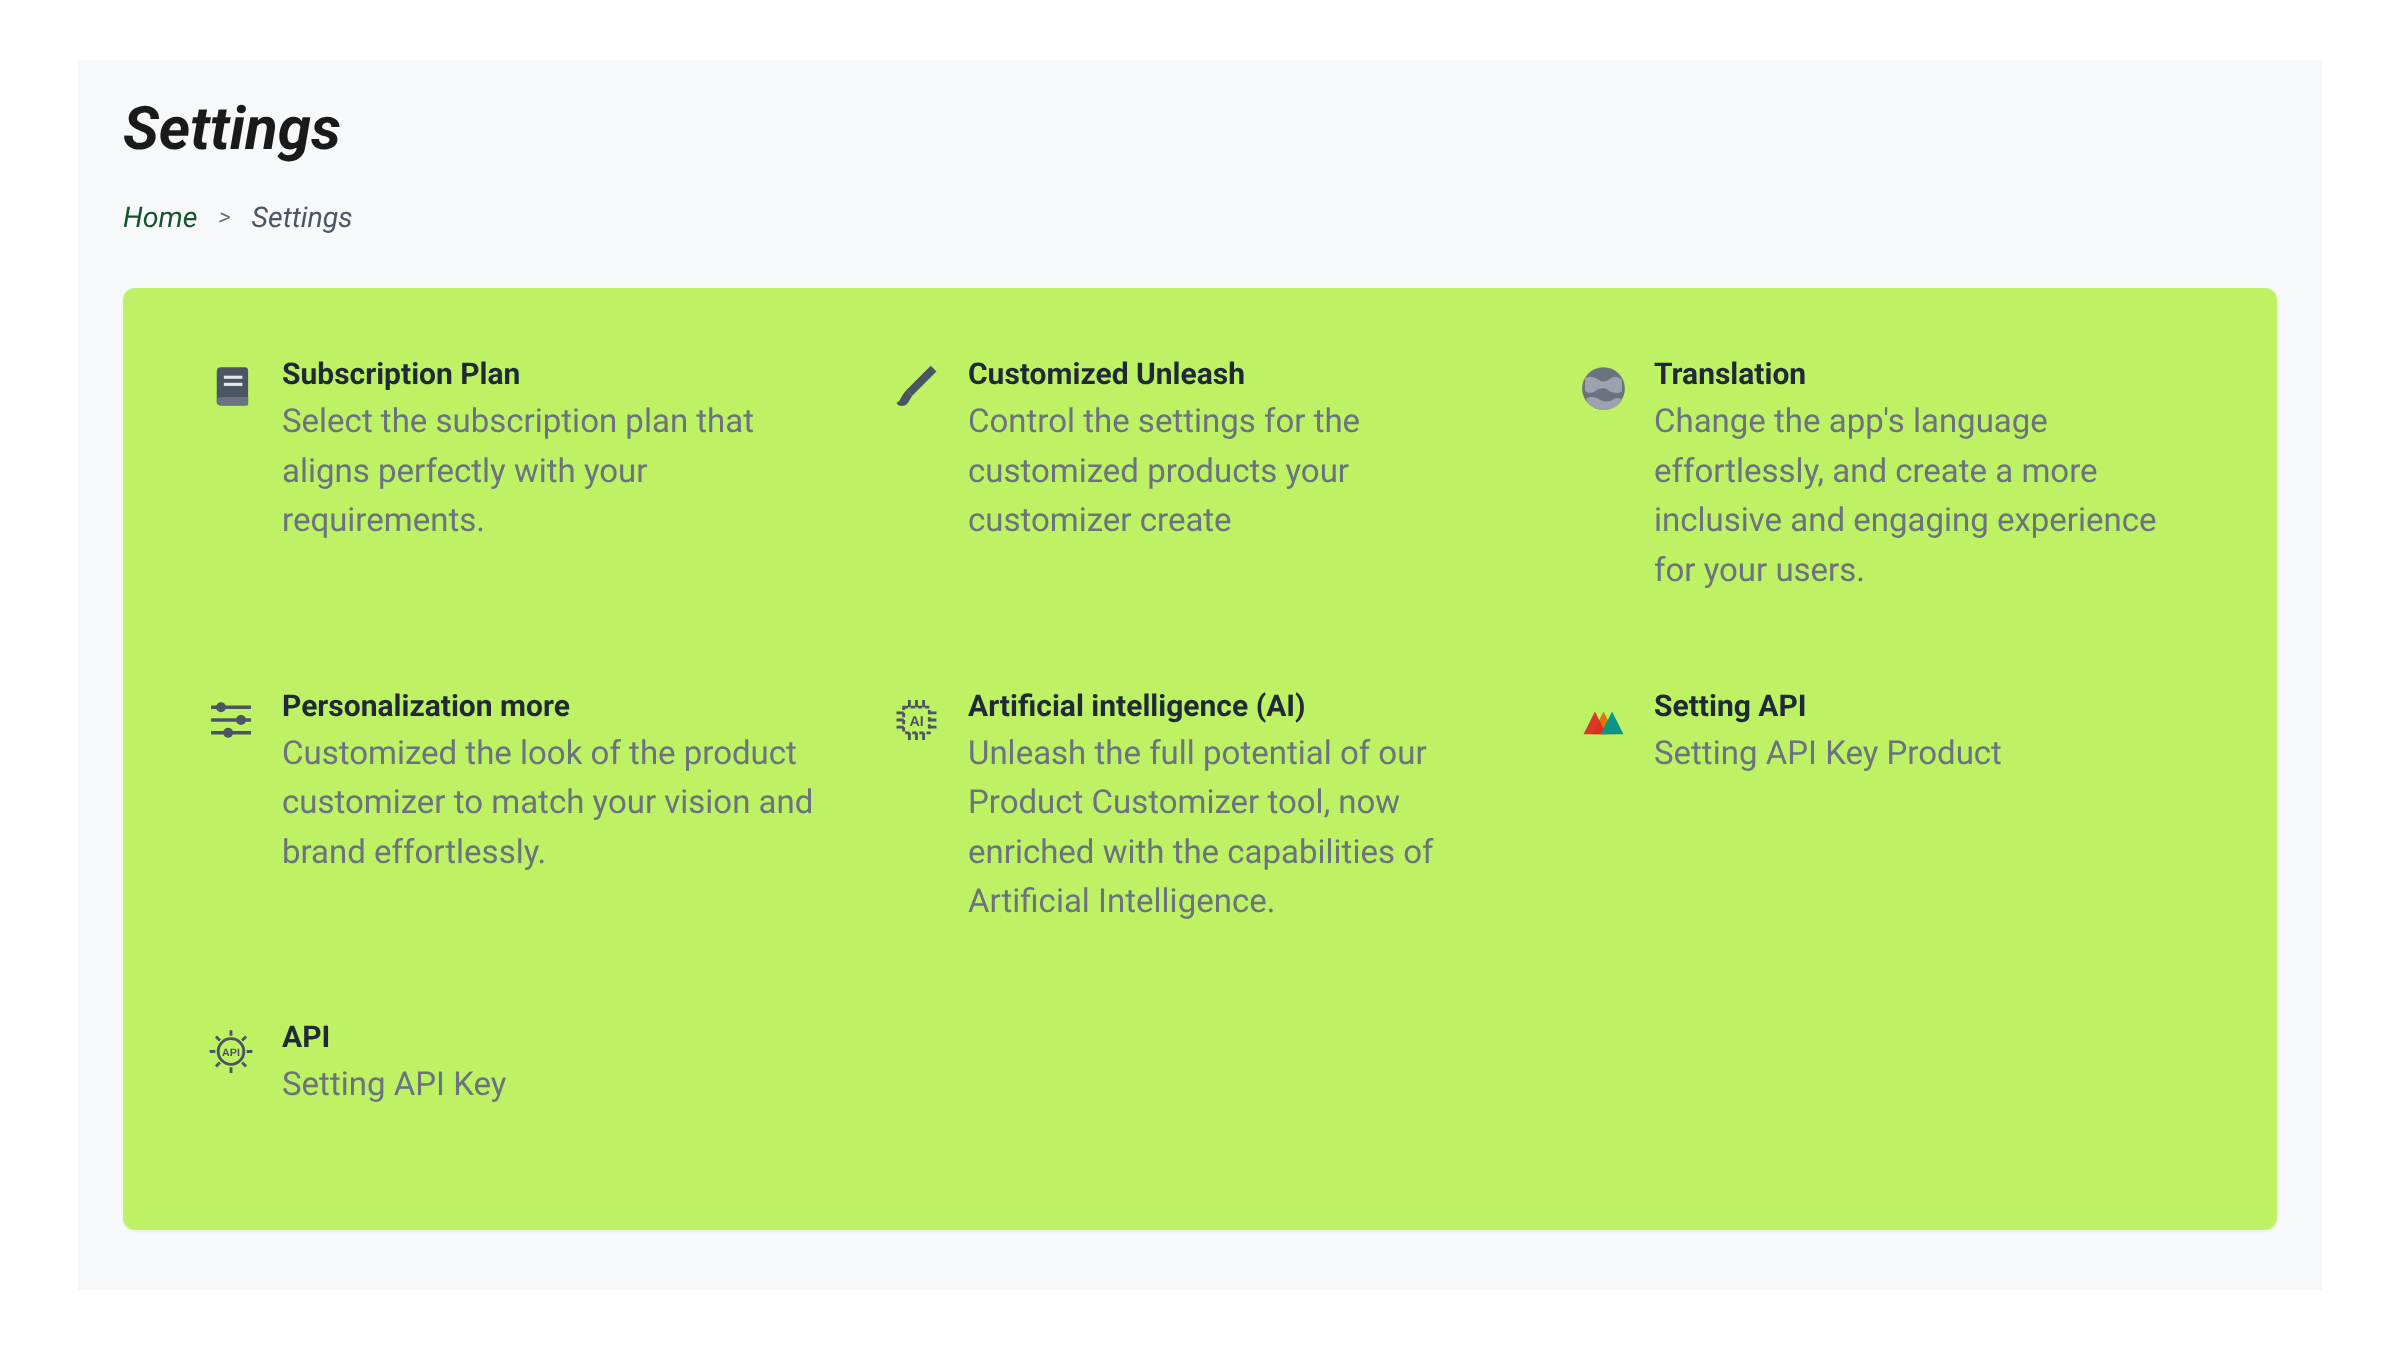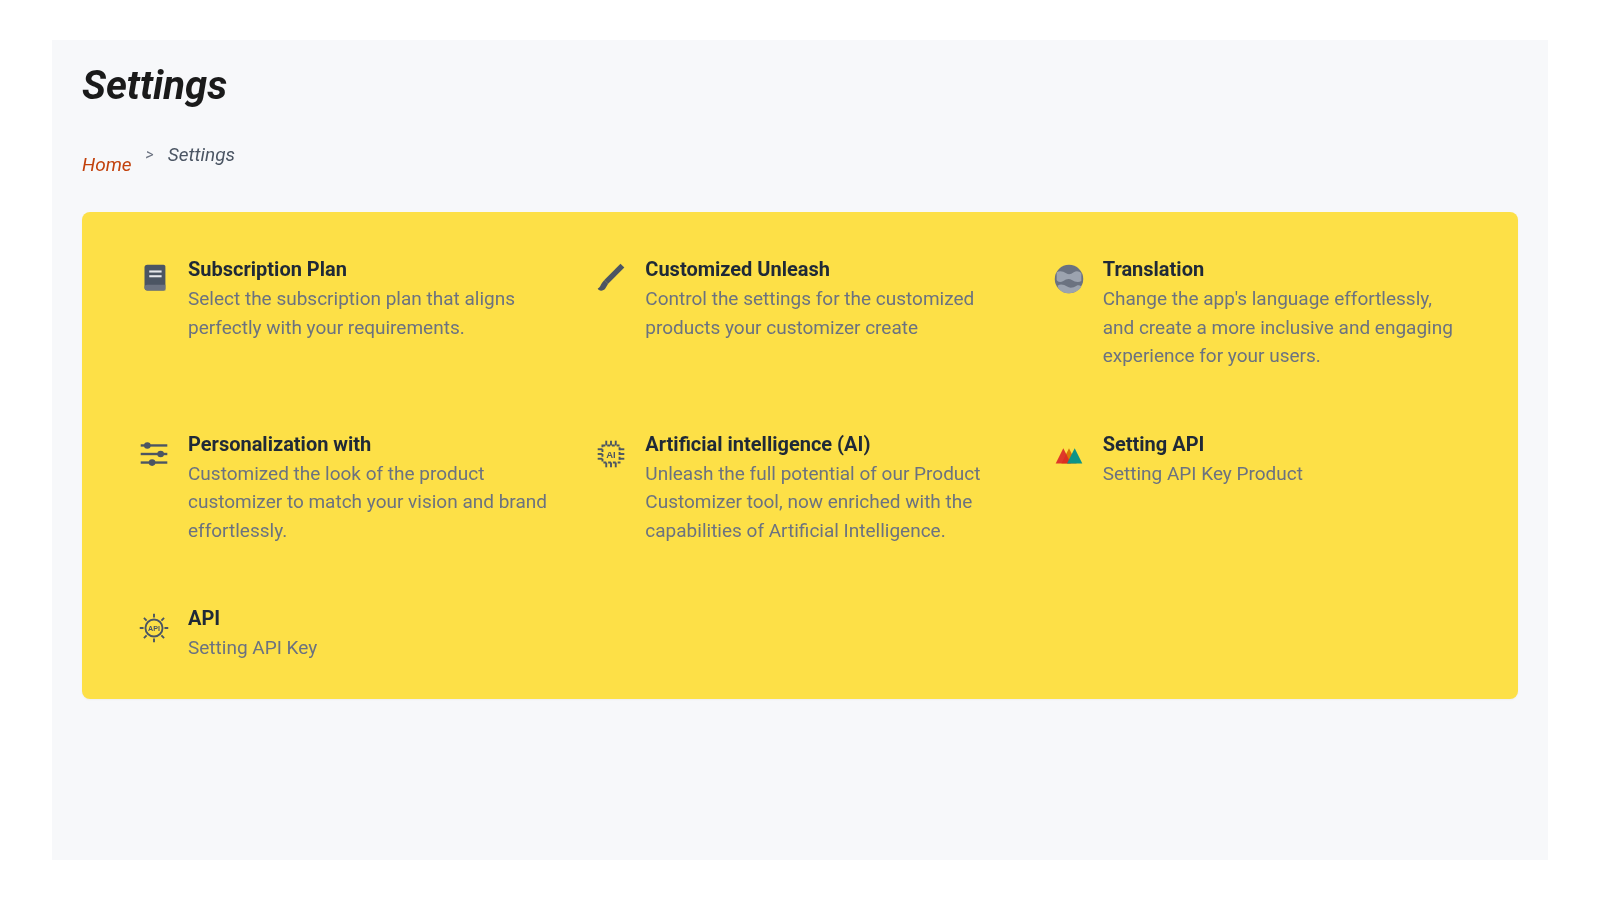--- a/index.html
+++ b/index.html
@@ -31,37 +31,36 @@
       margin-bottom: 24px;
     }
     .breadcrumb {
       display: flex;
       align-items: center;
       gap: 14px;
       font-size: 19px;
       margin-bottom: 36px;
     }
     .breadcrumb-link {
-      color: #c2410c;
+      color: #14532d;
       text-decoration: none;
       cursor: pointer;
-      margin-top: 20px;
     }
     .breadcrumb-sep {
       color: #6b7280;
       font-size: 16px;
     }
     .breadcrumb-current {
       color: #4b5563;
     }
     .card {
-      background: #fde047;
+      background: #bef264;
       border-radius: 8px;
       margin: 0 30px;
-      padding: 44px 52px 36px 52px;
+      padding: 44px 52px 80px 52px;
       box-shadow: 0 1px 2px rgba(0,0,0,0.04);
     }
     .grid {
       display: grid;
       grid-template-columns: repeat(3, 1fr);
       column-gap: 40px;
       row-gap: 60px;
     }
     .tile {
       display: flex;
@@ -86,21 +85,21 @@
       flex: 1;
     }
     .tile-title {
       font-size: 20px;
       font-weight: 700;
       color: #1f2937;
       line-height: 1.35;
       margin-bottom: 2px;
     }
     .tile-desc {
-      font-size: 19px;
+      font-size: 22px;
       color: #6b7280;
       line-height: 1.5;
     }
   </style>
 </head>
 <body>
 
 <div class="page-container">
   <div class="page-header">
     <h1 class="page-title">Settings</h1>
@@ -161,21 +160,21 @@
           <svg viewBox="0 0 40 40" fill="none">
             <line x1="6" y1="11" x2="34" y2="11" stroke="#4b5563" stroke-width="2.5"></line>
             <circle cx="13" cy="11" r="3.5" fill="#4b5563"></circle>
             <line x1="6" y1="20" x2="34" y2="20" stroke="#4b5563" stroke-width="2.5"></line>
             <circle cx="27" cy="20" r="3.5" fill="#4b5563"></circle>
             <line x1="6" y1="29" x2="34" y2="29" stroke="#4b5563" stroke-width="2.5"></line>
             <circle cx="18" cy="29" r="3.5" fill="#4b5563"></circle>
           </svg>
         </div>
         <div class="tile-body">
-          <div class="tile-title">Personalization with</div>
+          <div class="tile-title">Personalization more</div>
           <div class="tile-desc">Customized the look of the product customizer to match your vision and brand effortlessly.</div>
         </div>
       </div>
 
       <div class="tile">
         <div class="tile-icon">
           <svg viewBox="0 0 40 40" fill="none">
             <rect x="11" y="11" width="18" height="18" stroke="#4b5563" stroke-width="2" fill="none" stroke-dasharray="3 2"></rect>
             <line x1="15" y1="6" x2="15" y2="11" stroke="#4b5563" stroke-width="2"></line>
             <line x1="20" y1="6" x2="20" y2="11" stroke="#4b5563" stroke-width="2"></line>

